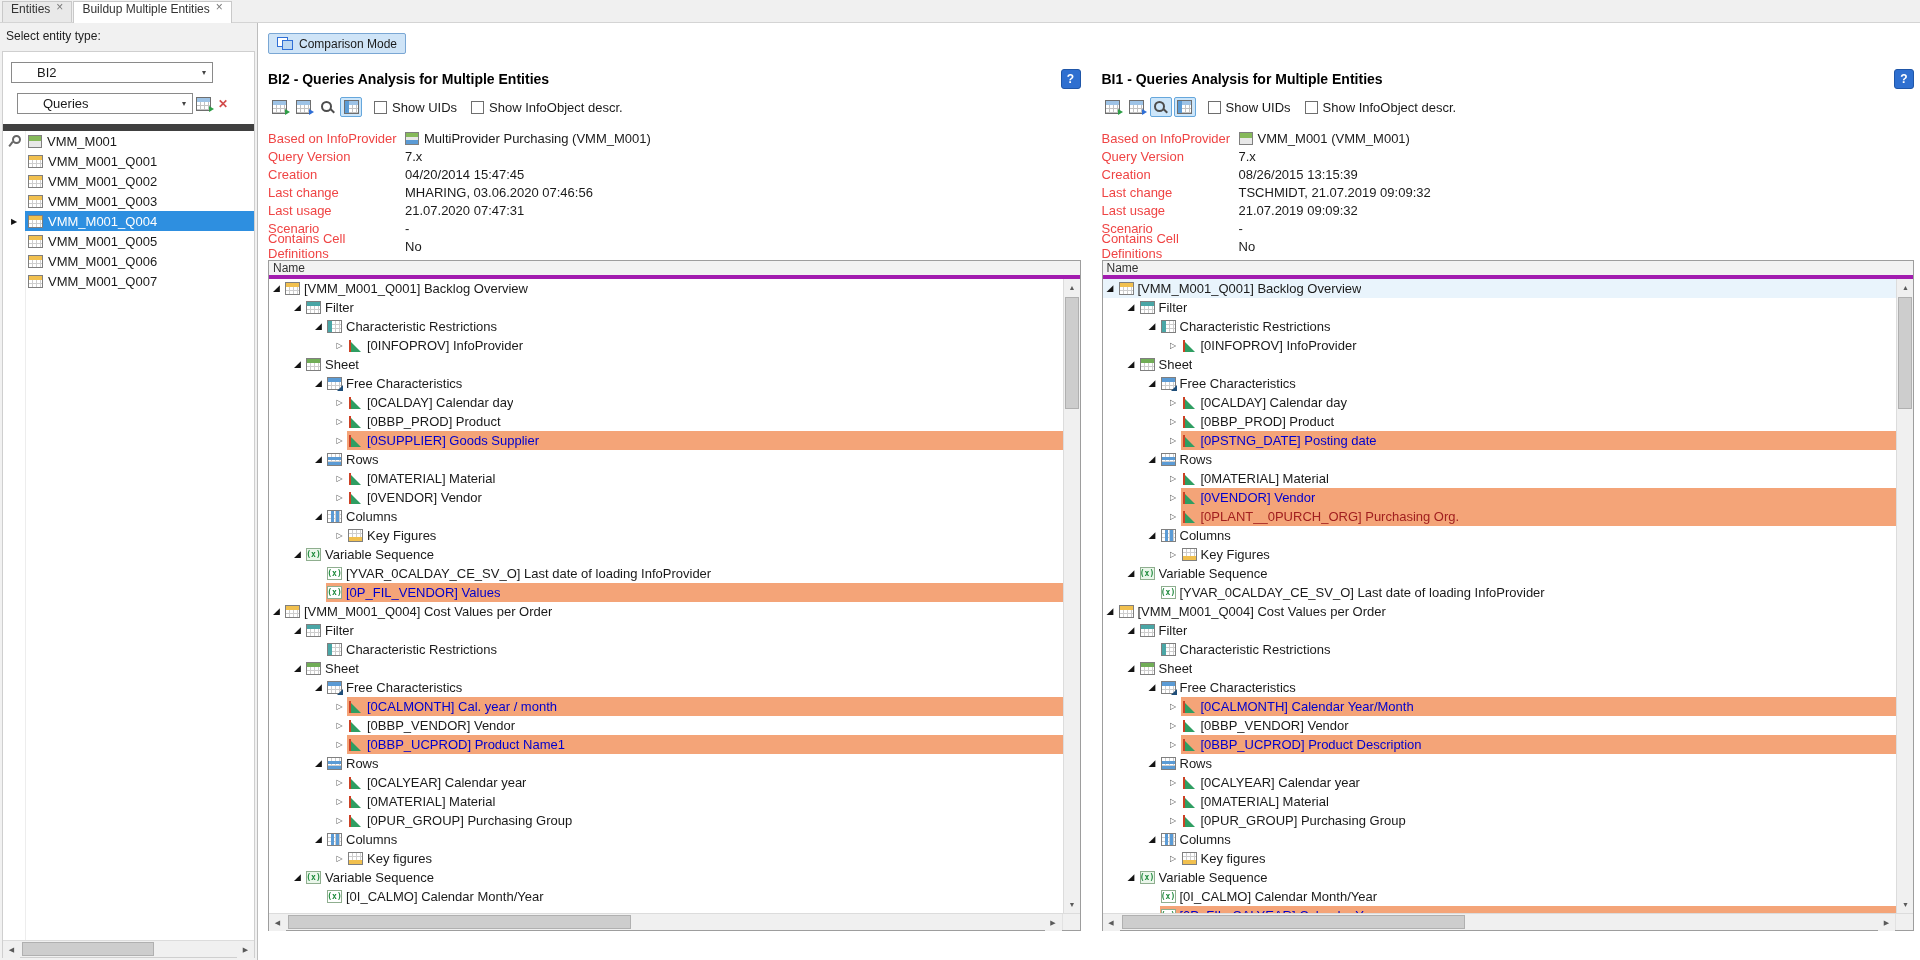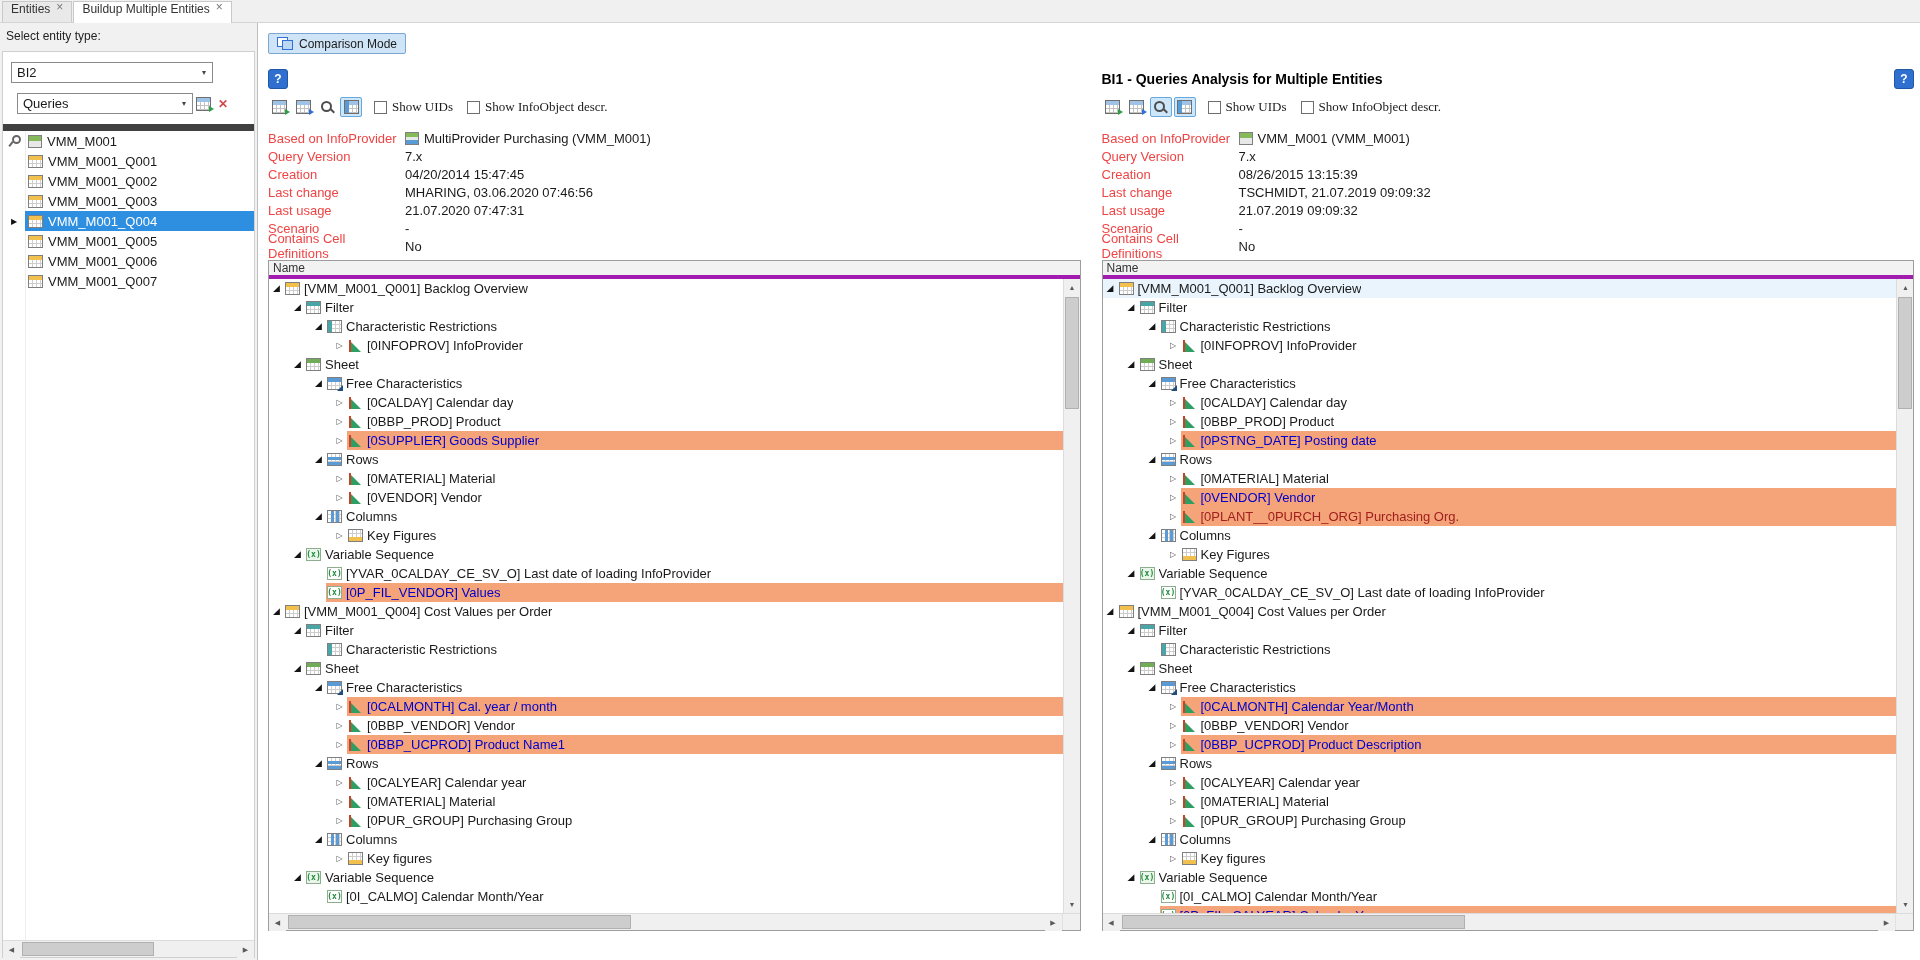--- a/index.html
+++ b/index.html
@@ -10,21 +10,21 @@
   .tabstrip{position:absolute;top:0;left:0;right:0;height:22px;background:#f0f0f0;border-bottom:1px solid #d4d4d4;display:flex;align-items:flex-end;padding-left:2px;box-sizing:content-box;}
   .tabs-wrap{display:flex;align-items:flex-end;height:22px;}
   .tab{height:21px;display:flex;gap:6px;padding:0 8px;background:#e9e9e9;border:1px solid #c9c9c9;border-bottom:none;margin-right:1px;font-size:12px;color:#333;box-sizing:border-box;}
   .tab.active{background:#fff;height:22px;margin-bottom:-1px;z-index:2;}
   .tab-close{font-size:12px;color:#777;line-height:10px;}
 
   
   .sidebar{position:absolute;top:23px;left:0;width:258px;bottom:0;background:#f1f1f1;border-right:1px solid #bdbdbd;box-sizing:border-box;}
   .side-label{padding:6px 6px 0 6px;font-size:12px;color:#222;}
   .side-panel{position:absolute;top:28px;left:2px;right:2px;bottom:2px;background:#fff;border:1px solid #cfcfcf;}
-  .dropdown{position:relative;background:#fff;border:1px solid #8a8a8a;display:flex;align-items:center;height:21px;box-sizing:border-box;}
+  .dropdown{position:relative;background:#fff;border:1px solid #8a8a8a;display:flex;align-items:center;height:21px;box-sizing:border-box;padding-left:20px;}
   .dd-value{flex:1;padding:0 5px;font-size:13px;white-space:nowrap;overflow:hidden;}
   .dd-arrow{width:16px;height:100%;display:flex;align-items:center;justify-content:center;font-size:8px;color:#444;}
   .dd1{position:absolute;top:10px;left:8px;width:202px;}
   .row2{position:absolute;top:41px;left:8px;right:15px;display:flex;gap:0;align-items:center;justify-content:center;}
   .dd2{width:176px;}
   .mini-btn{width:20px;height:20px;display:flex;align-items:center;justify-content:center;background:transparent;border:none;padding:0;}
   .mi-x{color:#d24b4b;font-weight:bold;font-size:12px;}
   .entity-list{position:absolute;top:72px;left:0;right:0;bottom:17px;background:#fff;border-top:7px solid #404040;overflow:hidden;}
   .entity-list::before{content:"";position:absolute;left:22px;top:0;bottom:0;width:1px;background:#ededed;}
   .side-row{height:20px;display:flex;align-items:stretch;font-size:13px;position:relative;}
@@ -60,21 +60,21 @@
   .panel{position:relative;flex:1;min-width:0;}
   .panel-head{display:flex;align-items:center;height:19px;}
   .panel-title{flex:1;font-size:14px;font-weight:bold;color:#000;white-space:nowrap;}
   .help-btn{width:18px;height:18px;flex:none;background:#2e6fd0;border:1px solid #1f56a8;border-radius:3px;color:#fff;font-weight:bold;font-size:12px;display:flex;align-items:center;justify-content:center;}
   .ptoolbar{margin-top:8px;height:22px;display:flex;align-items:center;gap:2px;}
   .tbtn{width:22px;height:20px;display:flex;align-items:center;justify-content:center;border:1px solid transparent;border-radius:2px;background:transparent;padding:0;}
   .tbtn.pressed{background:#cde6fa;border-color:#66a7dc;}
   .cb-wrap{display:flex;align-items:center;gap:14px;margin-left:10px;}
   .cb{display:flex;align-items:center;}
   .cb-box{width:13px;height:13px;background:#fff;border:1px solid #6e6e6e;margin-right:5px;box-sizing:border-box;}
-  .cb-label{font-size:13px;color:#1a1a1a;font-family:Liberation Serif, serif;}
+  .cb-label{font-size:13px;color:#1a1a1a;}
   .pinfo{margin-top:11px;}
   .info-row{display:flex;align-items:center;height:18px;font-size:13px;}
   .info-label{width:137px;flex:none;color:#ef4444;}
   .info-value{display:flex;align-items:center;gap:5px;color:#1a1a1a;white-space:nowrap;}
   .ptree{position:absolute;top:191px;left:0;right:0;height:671px;border:1px solid #9d9d9d;box-sizing:border-box;background:#fff;}
   .tree-colhead{height:18px;background:#f2f2f2;border-bottom:4px solid #a21caf;font-size:12px;color:#333;display:flex;align-items:center;padding-left:4px;box-sizing:border-box;}
   .tree-body{position:relative;height:634px;overflow:hidden;background:#fff;}
   .tree-rows{position:absolute;top:0;left:0;right:17px;bottom:0;overflow:hidden;}
   .panel-hscroll{position:absolute;left:0;right:0;bottom:0;}
 
@@ -239,20 +239,21 @@
   <div class="main">
     <button class="cmp-btn">
       <span class="cmp-icon"></span>
       <span>Comparison Mode</span>
     </button>
 
     <div class="panels">
 
       <section class="panel">
         <div class="panel-head">
+          <h2 class="panel-title">BI2 - Queries Analysis for Multiple Entities</h2>
           <div class="help-btn">?</div>
         </div>
         <div class="ptoolbar">
           <div style="display:flex;gap:2px;">
               <button class="tbtn">
                 <span class="ti ti-grid ti-export"></span>
               </button>
               <button class="tbtn">
                 <span class="ti ti-grid ti-compare"></span>
               </button>

